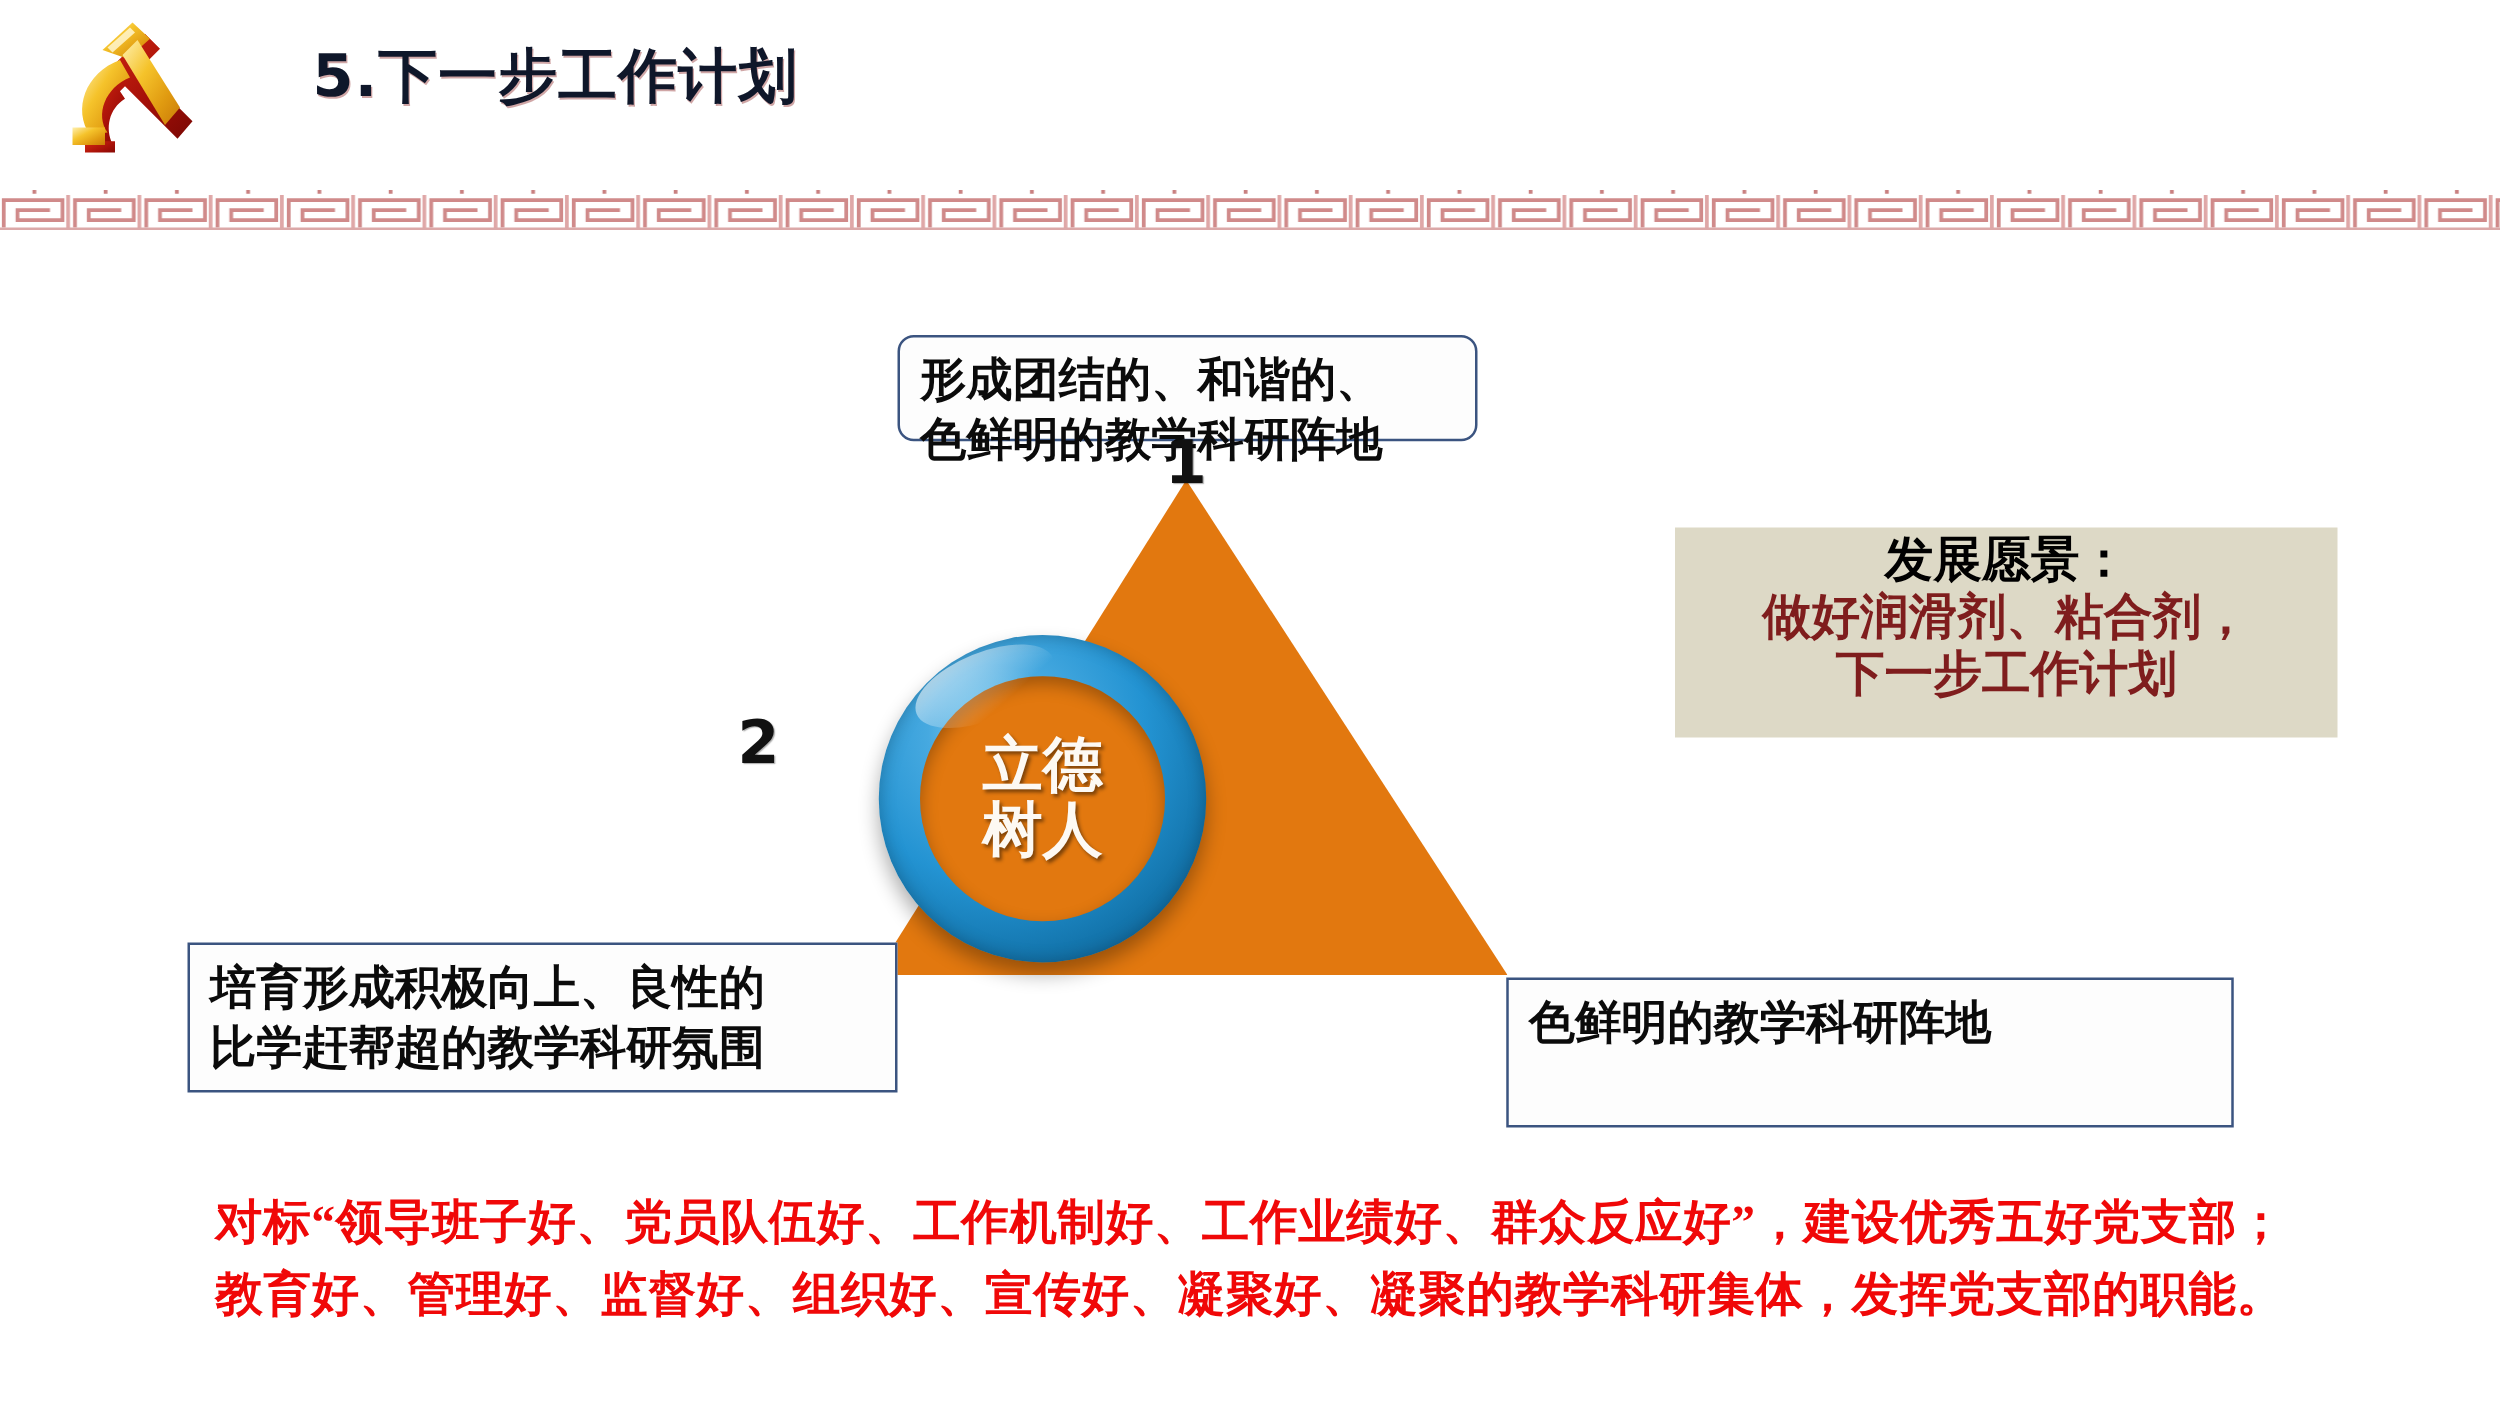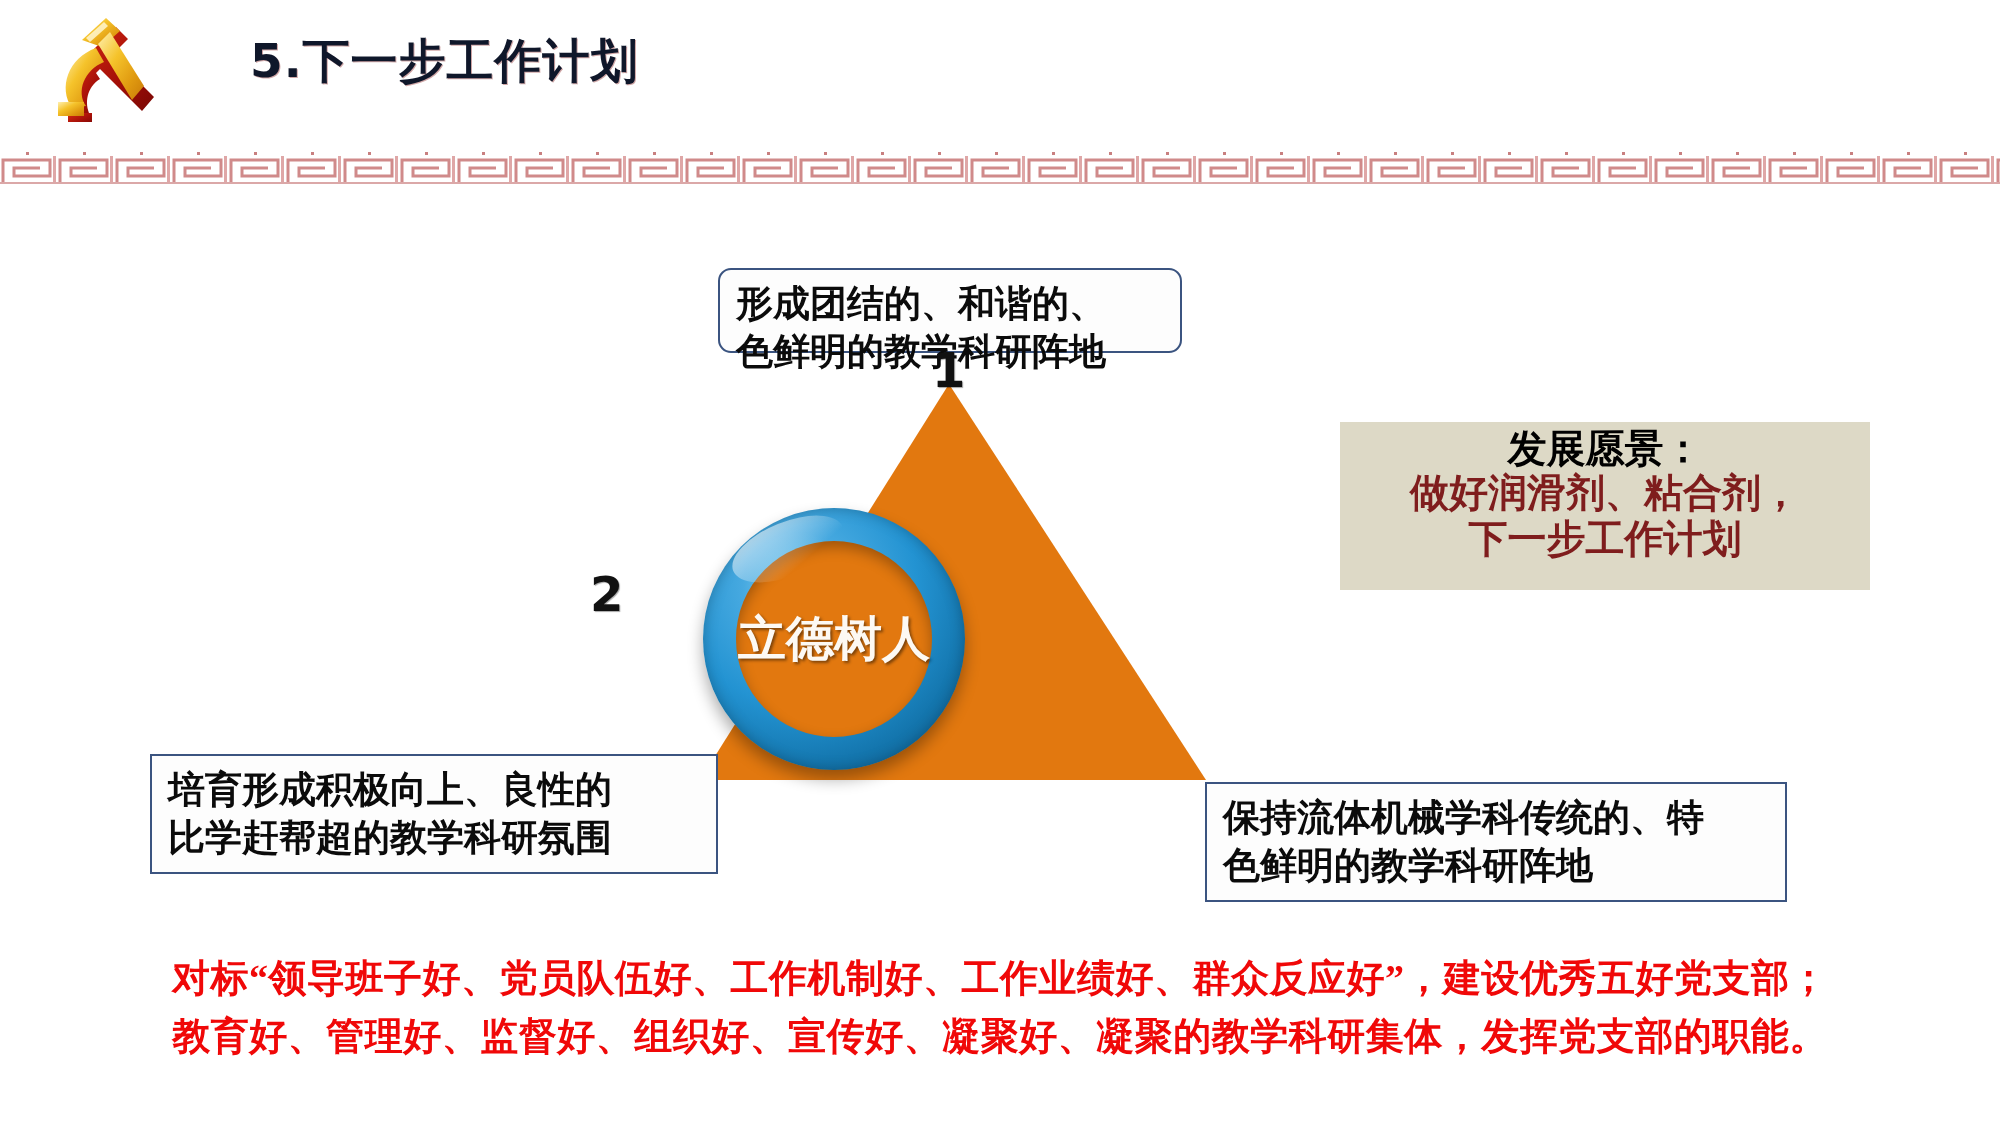--- a/index.html
+++ b/index.html
@@ -60,21 +60,21 @@
     box-shadow:inset 0 6px 14px rgba(0,0,0,.30);
   }
   #ring-gloss{
     position:absolute; left:26px; top:14px; width:118px; height:54px;
     border-radius:50%/50%;
     background:linear-gradient(160deg, rgba(255,255,255,.72), rgba(255,255,255,0) 72%);
     transform:rotate(-22deg); pointer-events:none;
   }
   #ring-label {
     position:absolute; left:0; top:0; width:262px; height:262px;
-    display:flex; flex-direction:row; align-items:center; justify-content:center;
+    display:flex; flex-direction:column; align-items:center; justify-content:center;
     color:#fdf9f3; font-size:48px; font-weight:bold; line-height:1.08;
     text-shadow:2px 2px 3px rgba(0,0,0,.45); z-index:3;
     font-family:"DejaVu Sans","Liberation Sans",sans-serif;
   }
 
   
   .callout {
     position:absolute; background:#fdfdfd; border:2px solid #3b5480;
     font-size:37px; font-weight:bold; color:#0b0b0b; line-height:1.30;
     padding:10px 14px 12px 16px;
@@ -187,21 +187,20 @@
       <span>树人</span>
     </div>
   </div>
 
   <div class="callout" id="callout-left">
     <div>培育形成积极向上、良性的</div>
     <div>比学赶帮超的教学科研氛围</div>
   </div>
 
   <div class="callout" id="callout-right">
-    <div>保持流体机械学科传统的、特</div>
     <div>色鲜明的教学科研阵地</div>
   </div>
 
   <div id="vision">
     <div class="v-head">发展愿景：</div>
     <div class="v-body">做好润滑剂、粘合剂，</div>
     <div class="v-body">下一步工作计划</div>
   </div>
 
   <div id="footer">

